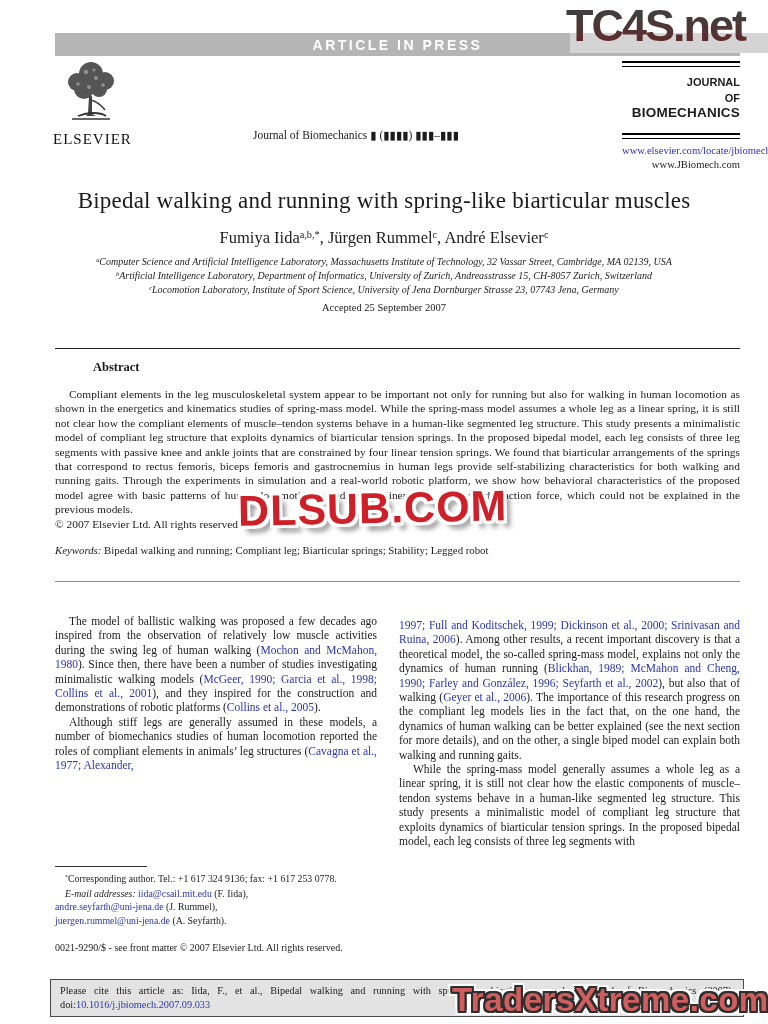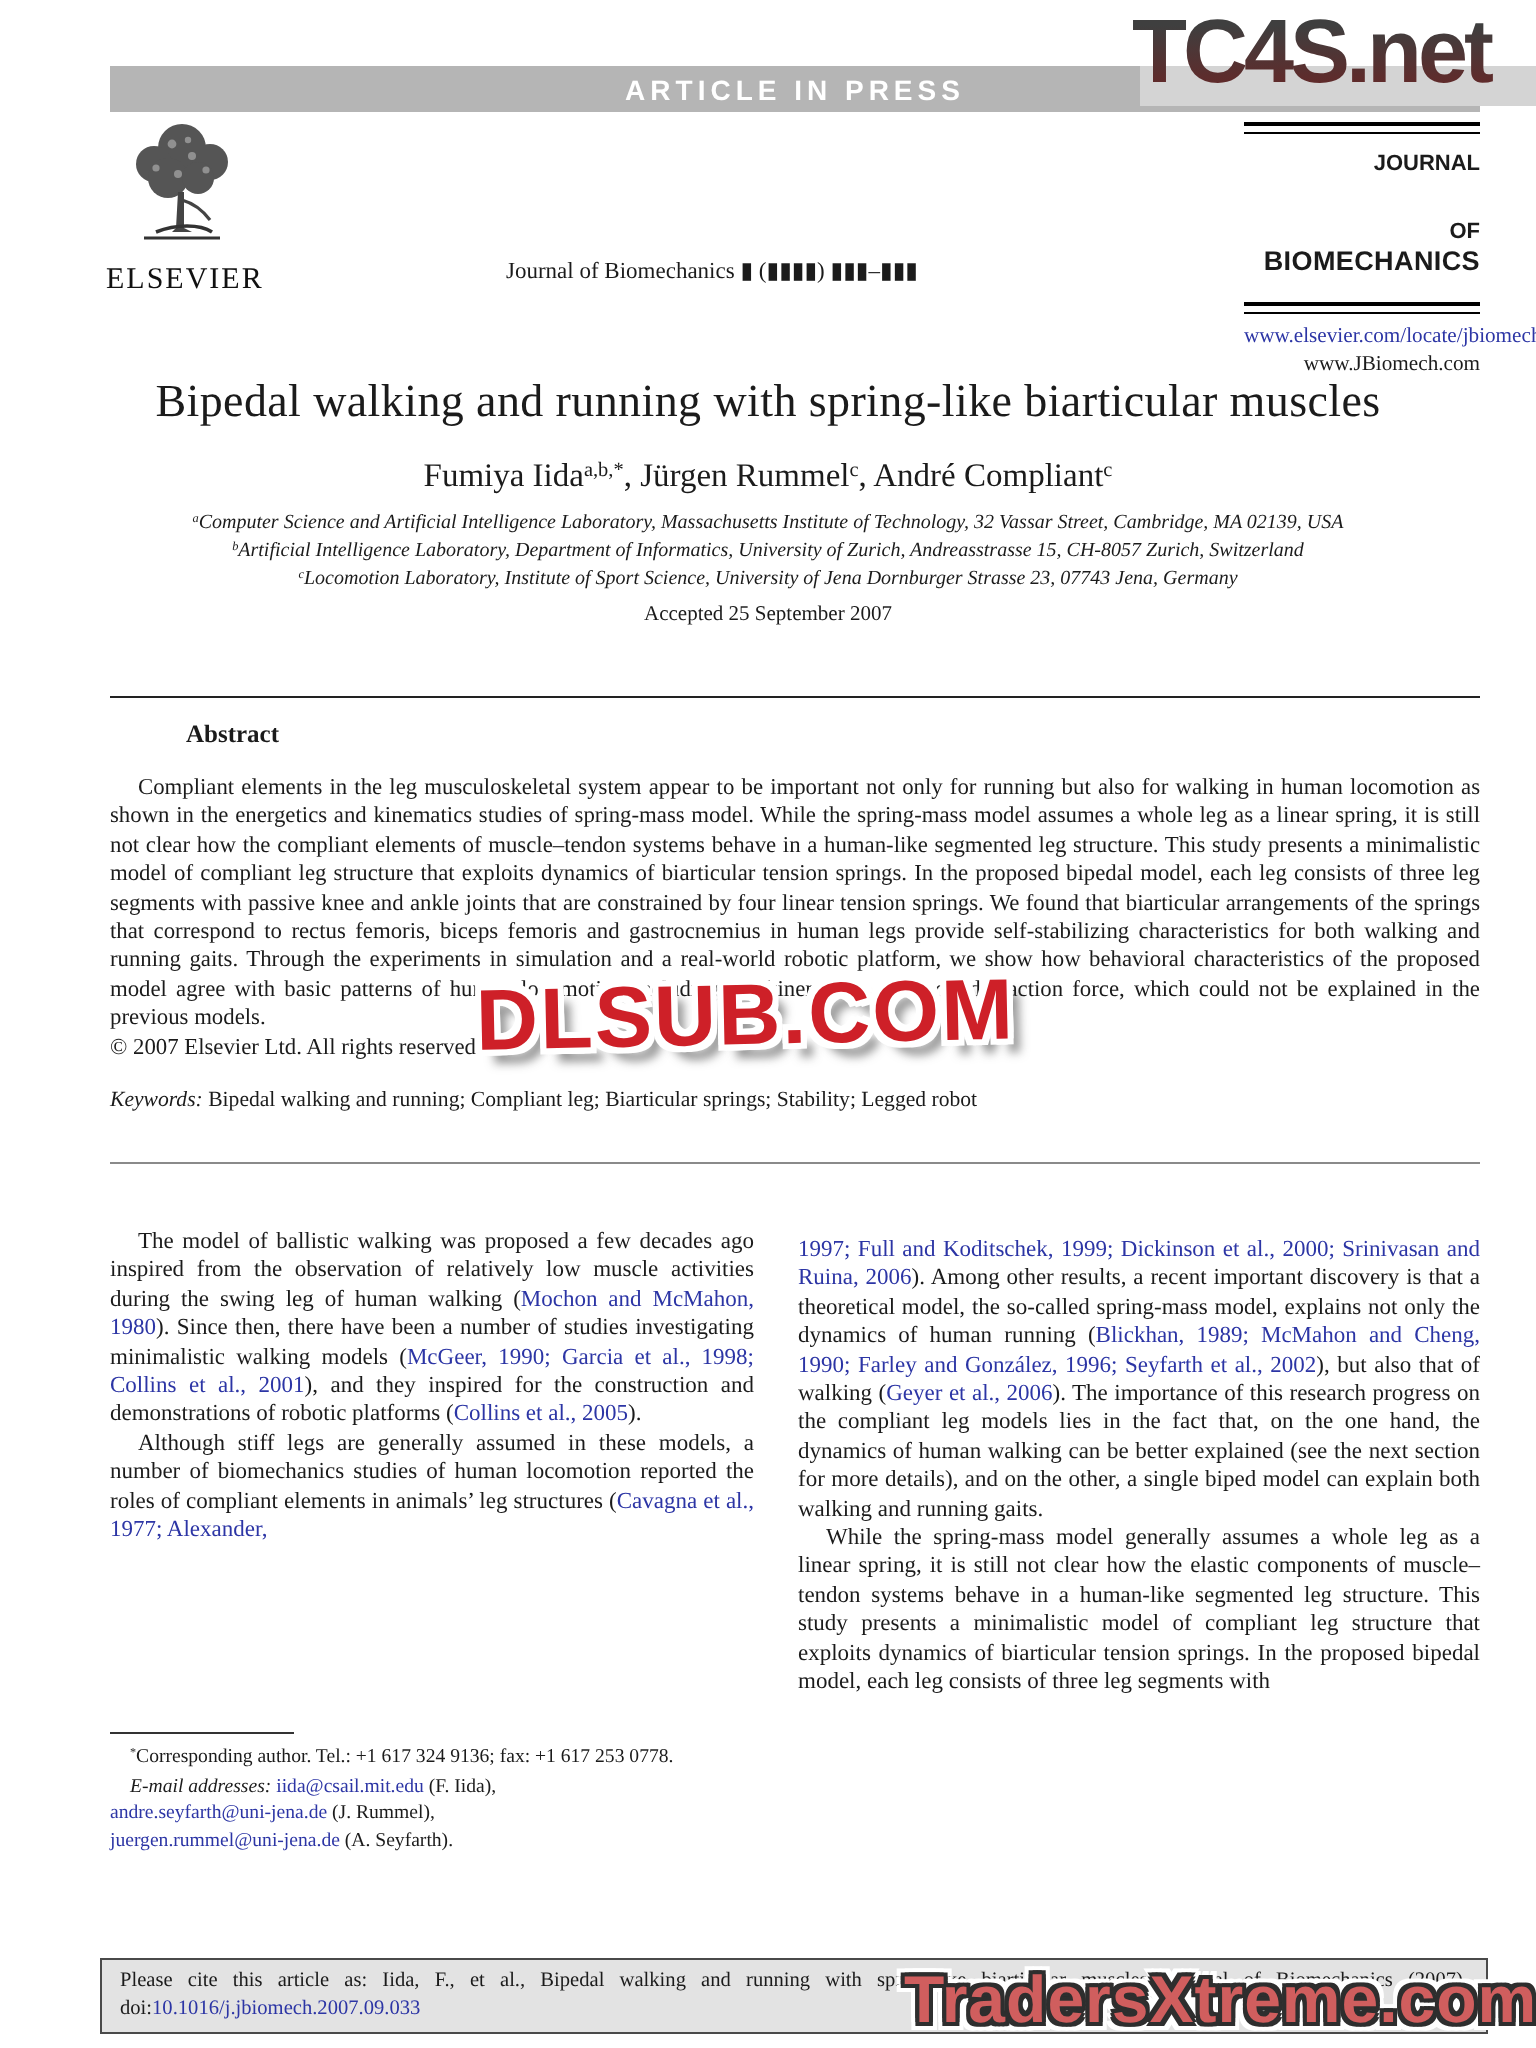--- a/index.html
+++ b/index.html
@@ -24,21 +24,21 @@
   .logo-block { position:absolute; left:53px; top:58px; width:76px; text-align:center; }
   .logo-word { font-size:15px; letter-spacing:1px; color:#111; margin-top:1px; }
   .head-center {
     position:absolute; left:0; right:56px; top:128px; text-align:center; font-size:11.5px;
     font-family:"Liberation Serif","DejaVu Sans",serif;
   }
   .brand { position:absolute; left:622px; top:61px; width:118px; text-align:right; }
   .dbl-rule { height:3px; border-top:2px solid #000; border-bottom:1px solid #000; }
   .brand-line1, .brand-line2 {
     font-family:"Liberation Sans","DejaVu Sans",sans-serif; font-weight:bold;
-    font-size:11px; line-height:14px; margin-top:20px;
+    font-size:11px; line-height:14px; margin-top:2px;
   }
   .brand-line1 { margin-top:8px; }
   .brand-line3 {
     font-family:"Liberation Sans","DejaVu Sans",sans-serif; font-weight:bold;
     font-size:13.5px; line-height:16px; margin-bottom:12px; letter-spacing:0.2px;
   }
   .brand-urls { margin-top:5px; font-size:10.6px; line-height:14px; white-space:nowrap; }
   a.plain-link, .link { color:#2c35a5; text-decoration:none; cursor:pointer; }
   
   .title { position:absolute; left:30px; right:30px; top:188px; text-align:center; font-size:23px; letter-spacing:0.2px; }
@@ -153,21 +153,21 @@
     <div class="brand-line2">OF</div>
     <div class="brand-line3">BIOMECHANICS</div>
     <div class="dbl-rule"></div>
     <div class="brand-urls">
       <div><span class="link">www.elsevier.com/locate/jbiomech</span></div>
       <div><span>www.JBiomech.com</span></div>
     </div>
   </div>
 
   <div class="title">Bipedal walking and running with spring-like biarticular muscles</div>
-  <div class="authors"><span class="seg-p">Fumiya Iida</span><span class="seg-s">a,b,*</span><span class="seg-p">, Jürgen Rummel</span><span class="seg-s">c</span><span class="seg-p">, André Compliant</span><span class="seg-s">c</span></div>
+  <div class="authors"><span class="seg-p">Fumiya Iida</span><span class="seg-s">a,b,*</span><span class="seg-p">, Jürgen Rummel</span><span class="seg-s">c</span><span class="seg-p">, André Elsevier</span><span class="seg-s">c</span></div>
   <div class="affils">
     <div><span class="seg-s">a</span><span class="seg-i">Computer Science and Artificial Intelligence Laboratory, Massachusetts Institute of Technology, 32 Vassar Street, Cambridge, MA 02139, USA</span></div>
     <div><span class="seg-s">b</span><span class="seg-i">Artificial Intelligence Laboratory, Department of Informatics, University of Zurich, Andreasstrasse 15, CH-8057 Zurich, Switzerland</span></div>
     <div><span class="seg-s">c</span><span class="seg-i">Locomotion Laboratory, Institute of Sport Science, University of Jena Dornburger Strasse 23, 07743 Jena, Germany</span></div>
   </div>
   <div class="accepted">Accepted 25 September 2007</div>
 
   <div class="rule-top-abs"></div>
 
   <div class="abstract-head">Abstract</div>
@@ -191,20 +191,21 @@
 
   <div class="fn-rule"></div>
   <div class="footnote">
     <div class="fn-line find"><span class="seg-s">*</span><span class="seg-p">Corresponding author. Tel.: +1 617 324 9136; fax: +1 617 253 0778.</span></div>
     <div class="fn-line find"><span class="seg-i">E-mail addresses: </span><span class="seg-l">iida@csail.mit.edu</span><span class="seg-p"> (F. Iida),</span></div>
     <div class="fn-line"><span class="seg-l">andre.seyfarth@uni-jena.de</span><span class="seg-p"> (J. Rummel),</span></div>
     <div class="fn-line"><span class="seg-l">juergen.rummel@uni-jena.de</span><span class="seg-p"> (A. Seyfarth).</span></div>
   </div>
 
   <div class="pubinfo">
+    <div>0021-9290/$ - see front matter © 2007 Elsevier Ltd. All rights reserved.</div>
   </div>
 
   <div class="citebox">
     <span><span class="seg-p">Please cite this article as: Iida, F., et al., Bipedal walking and running with spring-like biarticular muscles. Journal of Biomechanics (2007), doi:</span><span class="seg-l">10.1016/j.jbiomech.2007.09.033</span></span>
   </div>
 
   <div class="wm-mid">DLSUB.COM</div>
   <div class="wm-bottom">TradersXtreme.com</div>
 
 </div>

